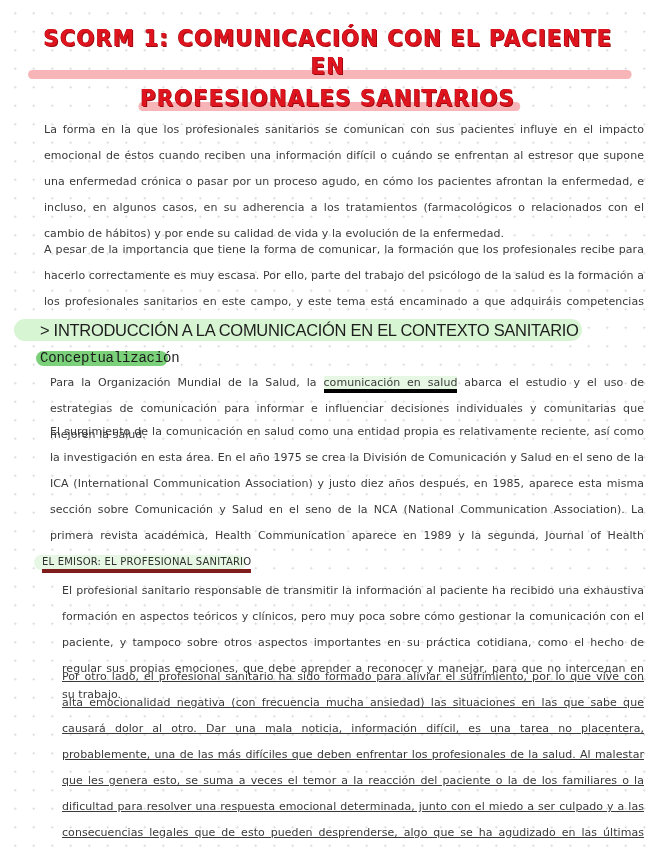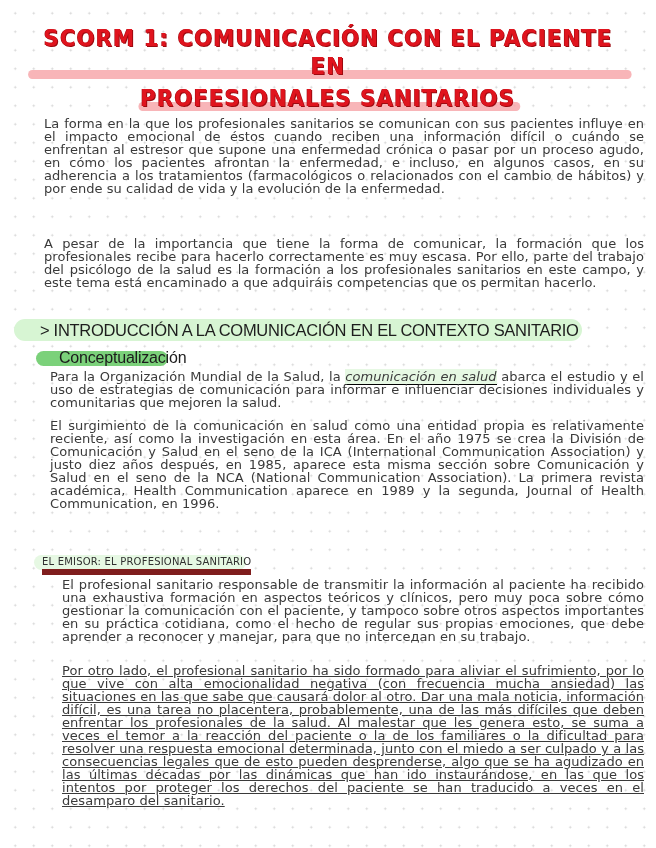--- a/index.html
+++ b/index.html
@@ -57,22 +57,22 @@
       z-index: -1;
       opacity: 0.85;
     }
     .title-line-1 { transform: scaleX(0.92); }
     .title-line-2 { margin-top: 4px; transform: scaleX(0.92); }
 
     
     .para {
       position: absolute;
       font-family: "DejaVu Sans", sans-serif;
-      font-size: 13px;
-      line-height: 13px;
+      font-size: 11px;
+      line-height: 26px;
       color: #3a3a3a;
       letter-spacing: 0.05px;
       text-align: justify;
       transform-origin: left top;
     }
     .p-intro-1 { left: 44px; top: 109px; width: 600px; }
     .p-intro-2 { left: 44px; top: 229px; width: 600px; }
 
     .p-concept-1 { left: 50px; top: 362px; width: 594px; }
     .p-concept-2 { left: 50px; top: 411px; width: 594px; }
@@ -104,24 +104,24 @@
 
     
     .pill {
       position: absolute;
       height: 15px;
       background: #7bd17a;
       border-radius: 8px;
     }
     .pill-text {
       position: absolute;
-      left: 23px;
+      left: 4px;
       top: -1px;
-      font-family: Liberation Sans, sans-serif;
-      font-size: 16px;
+      font-family: Liberation Mono, monospace;
+      font-size: 14px;
       line-height: 16px;
       color: #1b1b1b;
       letter-spacing: -0.2px;
       white-space: nowrap;
     }
     .pill-concept { left: 36px; top: 343px; width: 132px; }
     .pill-elem { left: 34px; top: 529px; width: 152px; }
 
     
     .emisor-heading {
@@ -136,28 +136,27 @@
     .emisor-heading-text {
       position: absolute;
       left: 8px;
       top: 0px;
       font-family: "DejaVu Sans", sans-serif;
       font-size: 10px;
       line-height: 14px;
       color: #2f2f2f;
       letter-spacing: 0.2px;
       white-space: nowrap;
-      border-bottom: 6px solid #7f1d1d;
+      border-bottom: 4px solid #7f1d1d;
     }
 
     .hl-link {
-      border-bottom: 1px solid #000000;
+      border-bottom: 4px solid #000000;
       background: #e6f8e3;
       color: #3a3a3a;
-      font-style: italic;
     }
   </style>
 </head>
 <body>
 
 <div class="page">
 
   <div class="title-wrap">
     <div class="title-line title-line-1">SCORM 1: COMUNICACIÓN CON EL PACIENTE EN</div><br>
     <div class="title-line title-line-2">PROFESIONALES SANITARIOS</div>

